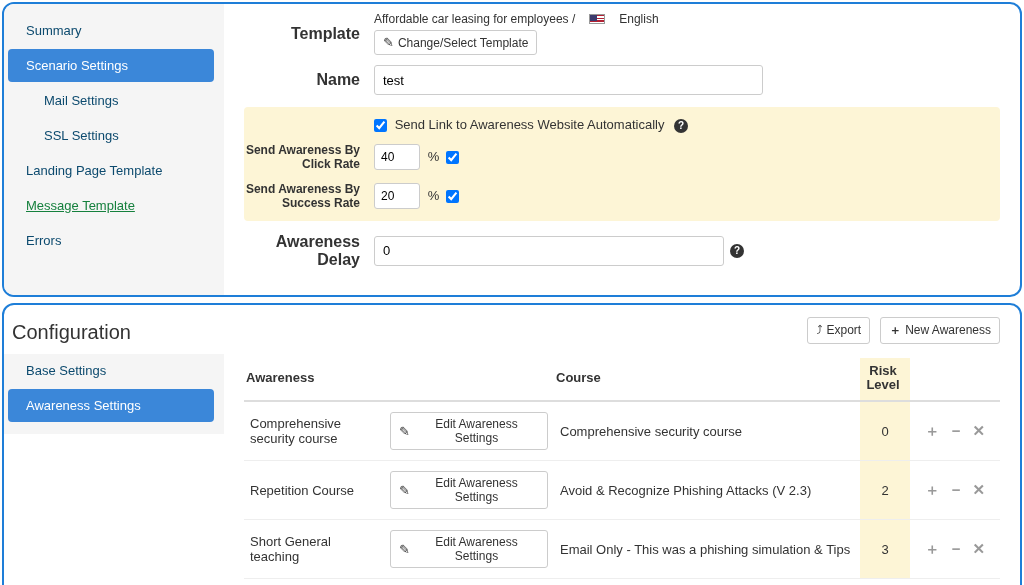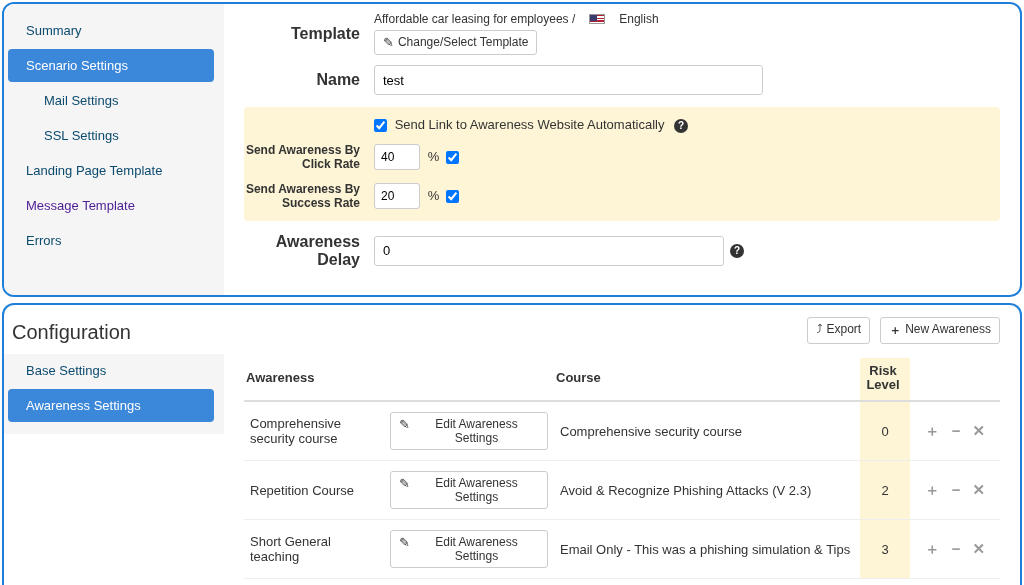--- a/index.html
+++ b/index.html
@@ -4,29 +4,29 @@
   <style>
     * { box-sizing: border-box; margin: 0; padding: 0; }
     body { font-family: Arial, Helvetica, sans-serif; font-size: 13px; color: #333; background: #fff; padding: 2px; }
     .panel { border: 2px solid #1e7ed8; border-radius: 12px; margin-bottom: 6px; overflow: hidden; }
     .panel-body { display: flex; }
     .sidebar { width: 220px; background: #f5f5f5; padding: 10px 10px 10px 4px; }
     .sidebar-list { list-style: none; }
     .sidebar-item { padding: 9px 10px 9px 18px; font-size: 13px; color: #0c4a6e; cursor: pointer; border-radius: 4px; margin-bottom: 2px; }
     .sidebar-sub { padding-left: 36px; }
     .sidebar-item.active { background: #3b87d9; color: #fff; }
-    .sidebar-item.muted { color: #4c1d95; }
+    .sidebar-item.muted { color: #15803d; text-decoration: underline; }
     .main { flex: 1; padding: 8px 20px 16px 20px; }
     .form-row { display: flex; align-items: center; margin-bottom: 10px; }
     .form-label { width: 130px; text-align: right; font-weight: bold; font-size: 16px; padding-right: 14px; }
     .form-value { flex: 1; }
     .tmpl-line { font-size: 12px; display: flex; align-items: center; gap: 14px; }
     .flag { display: inline-block; width: 16px; height: 10px; background: linear-gradient(#b22234 0 10%, #fff 10% 20%, #b22234 20% 30%, #fff 30% 40%, #b22234 40% 50%, #fff 50% 60%, #b22234 60% 70%, #fff 70% 80%, #b22234 80% 90%, #fff 90% 100%); position: relative; border:1px solid #999; }
     .flag::before { content:""; position:absolute; top:0; left:0; width:7px; height:6px; background:#3c3b6e; }
-    .btn { display: inline-flex; gap: 4px; background: #fff; border: 1px solid #ccc; border-radius: 3px; padding: 4px 8px; font-size: 12px; color: #333; cursor: pointer; }
+    .btn { display: inline-flex; align-items: center; gap: 4px; background: #fff; border: 1px solid #ccc; border-radius: 3px; padding: 4px 8px; font-size: 12px; color: #333; cursor: pointer; }
     .input-text { height: 30px; border: 1px solid #ccc; border-radius: 3px; padding: 0 8px; font-size: 13px; width: 389px; }
     .highlight-block { background: #fdf5d6; border-radius: 4px; padding: 10px 6px 10px 0; margin: 12px 0 12px 0; }
     .sub-row { display: flex; align-items: center; margin-bottom: 10px; }
     .sub-label { width: 130px; text-align: right; font-weight: bold; font-size: 12px; padding-right: 14px; line-height: 1.2; }
     .input-num { width: 46px; height: 26px; border: 1px solid #ccc; border-radius: 3px; padding: 8px 6px; font-size: 12px; margin-right: 4px; }
     .title-config { font-size: 20px; color: #333; margin: 16px 0 10px 8px; }
     .toolbar { display:flex; justify-content:flex-end; gap:10px; padding: 12px 20px 14px 20px; }
     .table-wrap { padding: 0 20px 6px 20px; }
     table { width: 100%; border-collapse: collapse; }
     th { text-align: left; font-weight: bold; font-size: 13px; padding: 6px 6px 8px 2px; border-bottom: 2px solid #ddd; }

